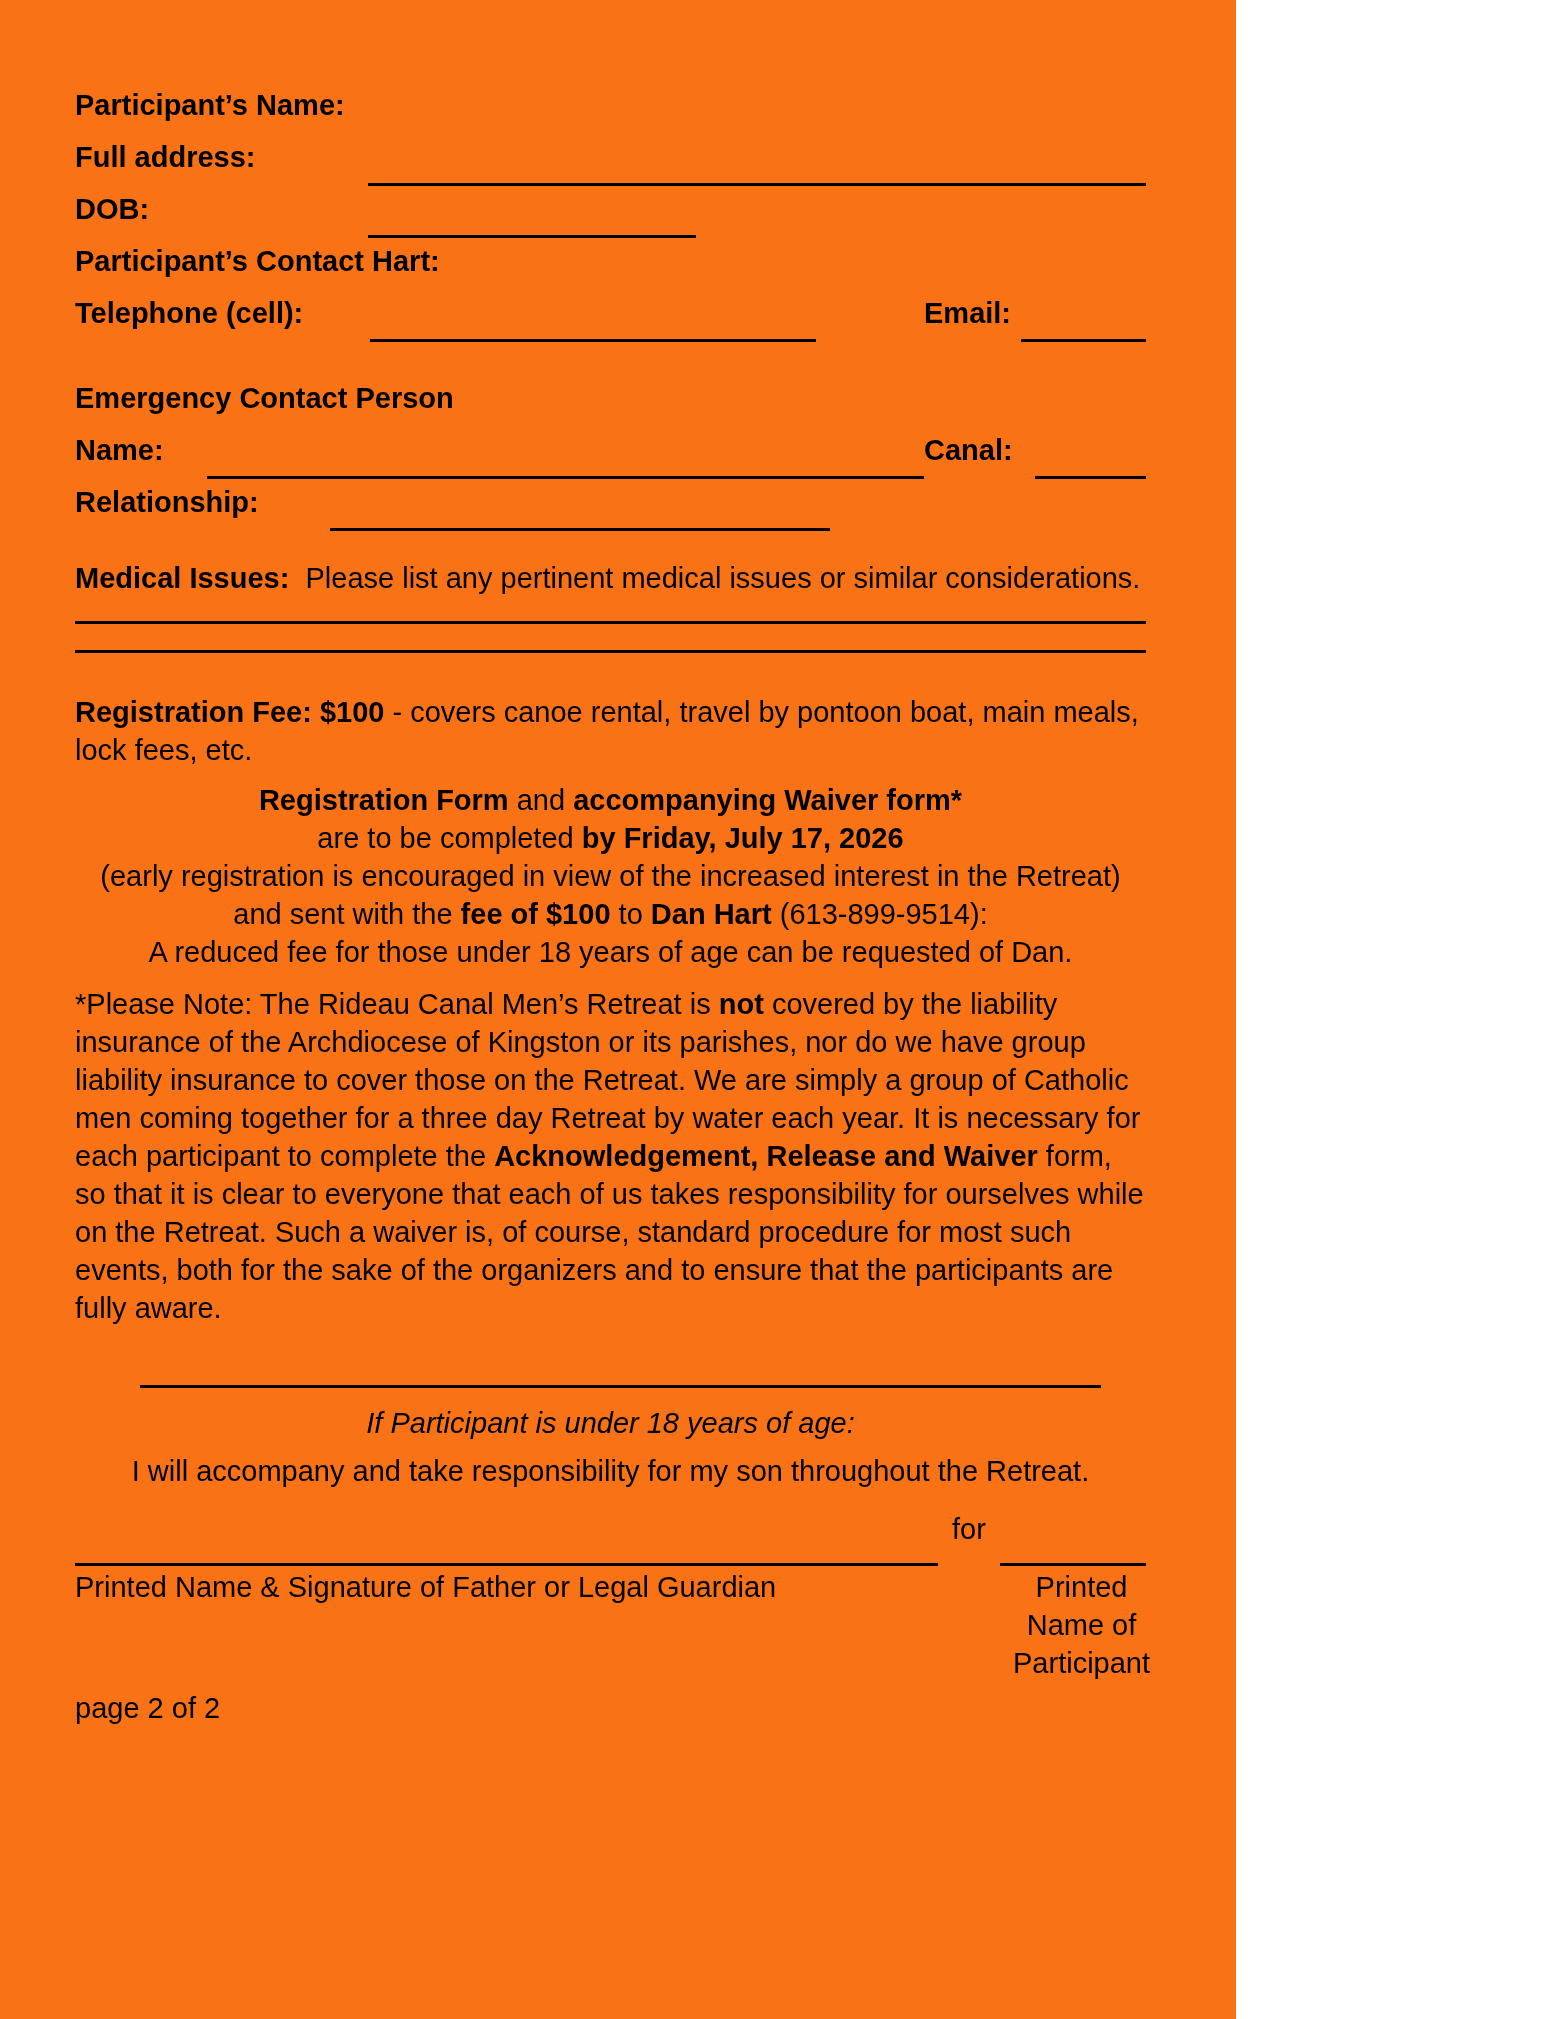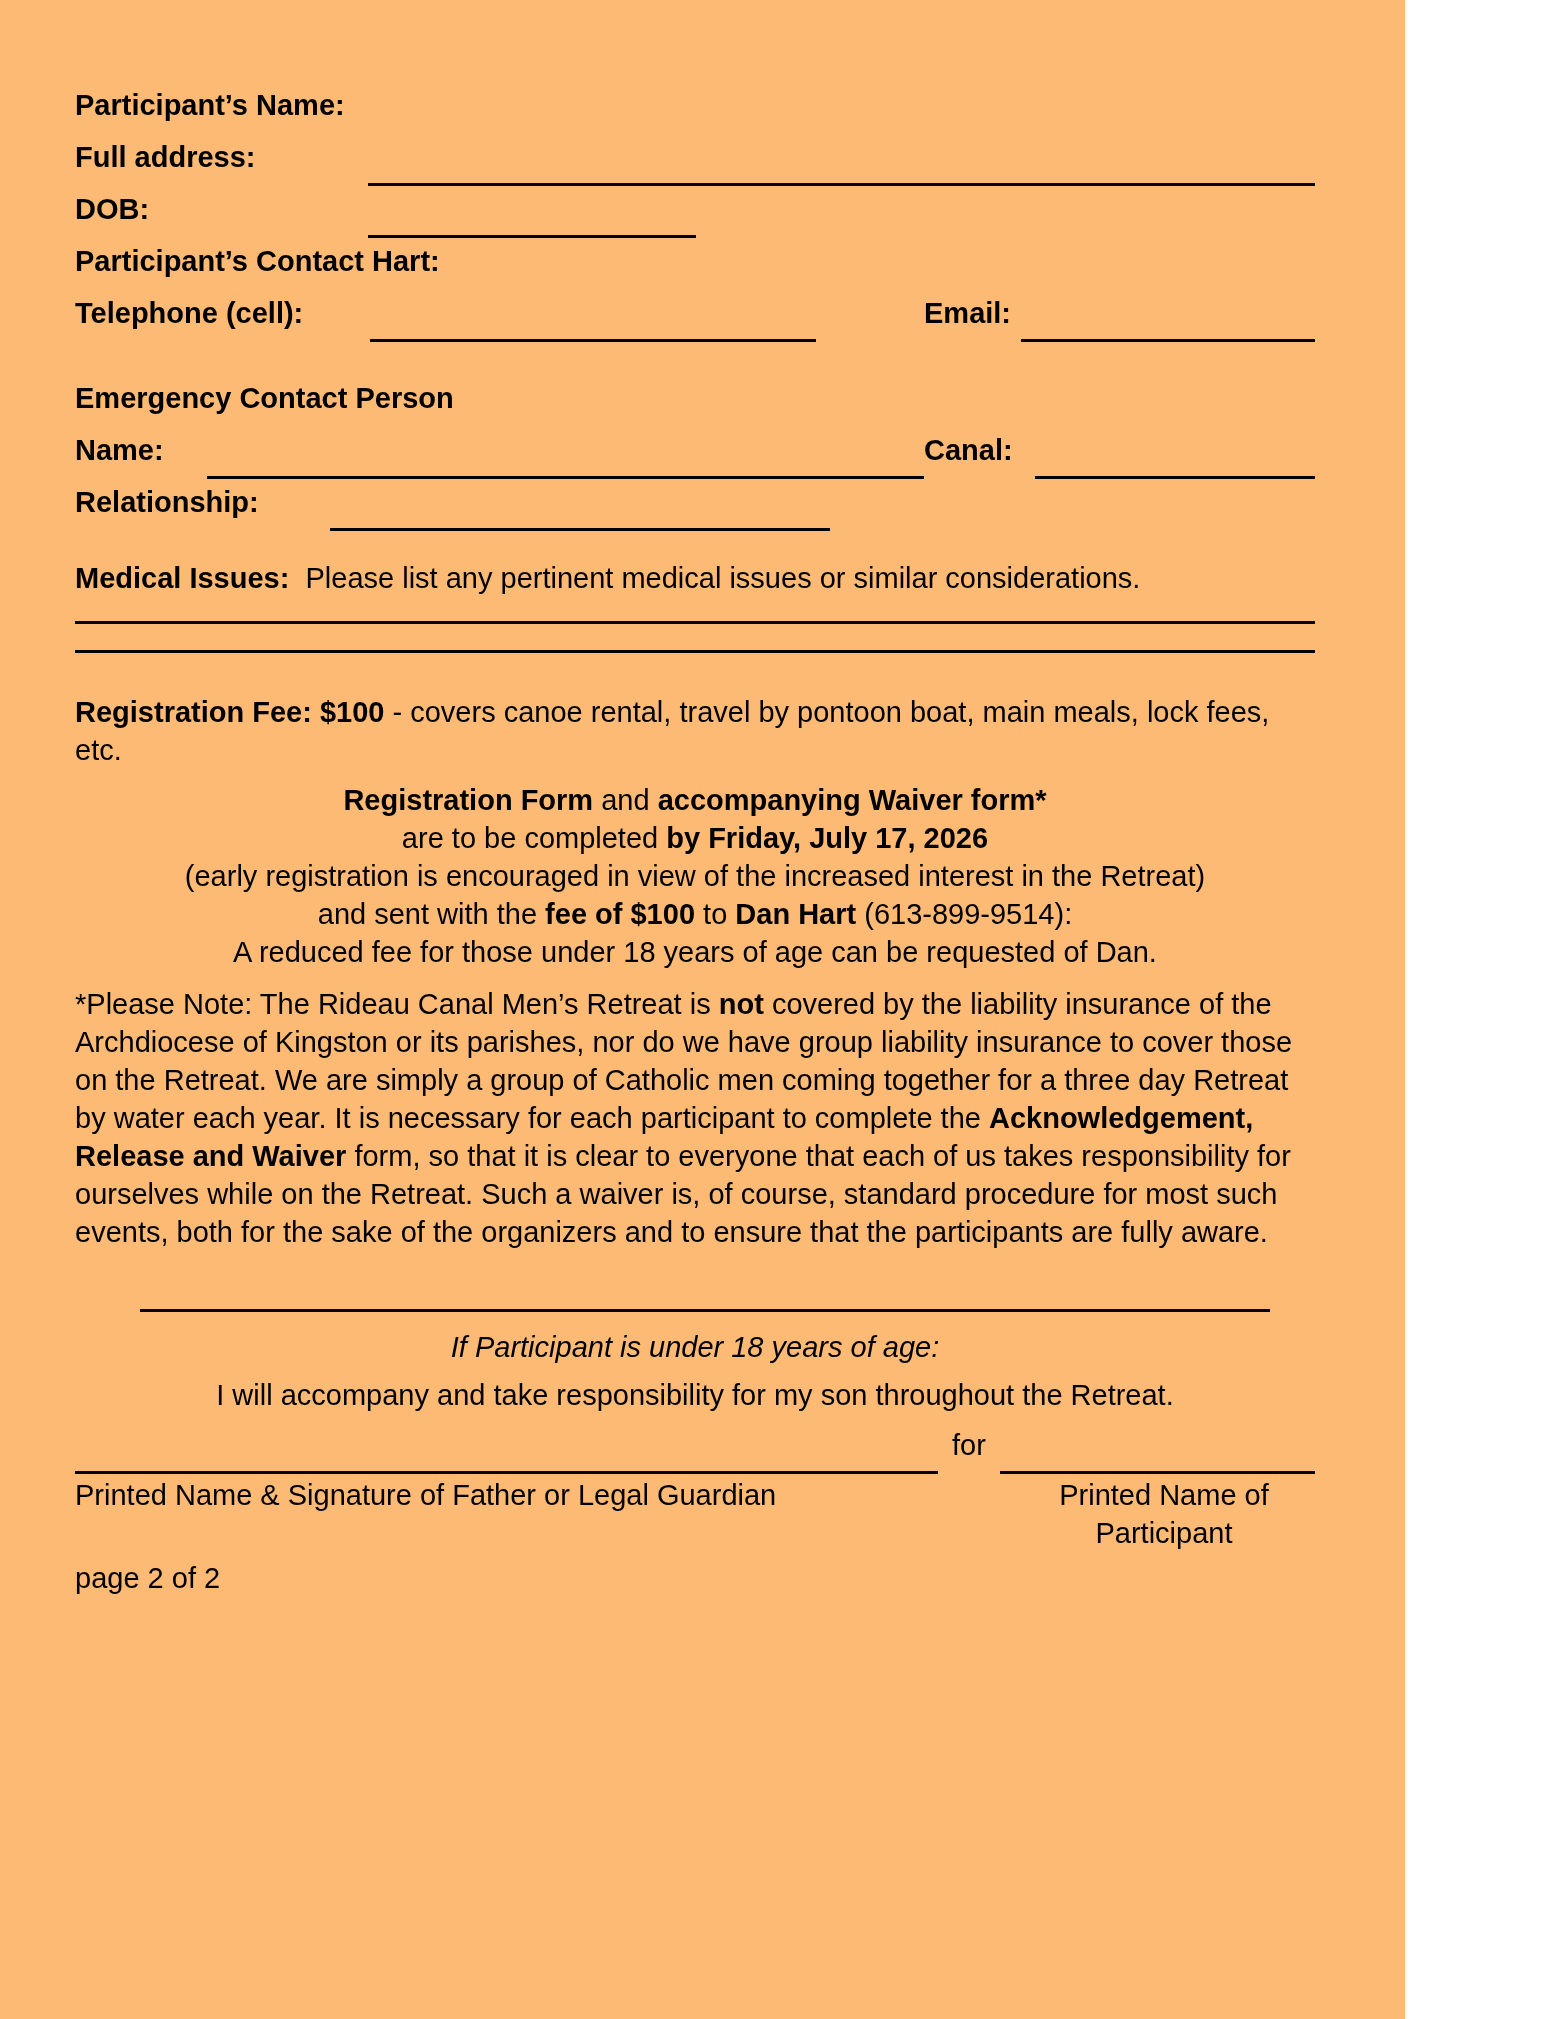--- a/index.html
+++ b/index.html
@@ -1,20 +1,20 @@
 <!DOCTYPE html>
 <html><head>
 <meta charset="utf-8">
 <style>
   html,body{margin:0;padding:0;background:#ffffff;}
   .page{
     position:relative;
-    width:1405px;height:2019px;
+    width:1236px;height:2019px;
     box-sizing:border-box;
-    background:#fdba74;
+    background:#f97316;
     padding:86px 90px 12px 75px;
     font-family:"Liberation Sans","DejaVu Sans",sans-serif;
     font-size:29px;line-height:38px;color:#000;
     overflow:hidden;
   }
   .b{font-weight:700;}
   .i{font-style:italic;}
   .row{display:flex;align-items:flex-end;margin-bottom:14px;}
   .pair{display:flex;align-items:flex-end;}
   .lbl{white-space:nowrap;}
@@ -31,21 +31,21 @@
   .w-spacer108{flex:0 0 108px;}
   .w-tellabel{flex:0 0 295px;}
   .w-namepair{flex:0 0 849px;}
   .w-namelabel{flex:0 0 132px;}
   .w-rellabel{flex:0 0 255px;}
   .w-relline{flex:0 0 500px;}
   .w-guardline{flex:0 0 863px;}
   .w-spacer-for{flex:0 0 75px;}
   .ml10{margin-left:10px;} .ml22{margin-left:22px;}
   .sig-line{margin:58px 45px 0 65px;}
-  .for-label{margin:0 14px;white-space:nowrap;}
+  .for-label{margin:8px 14px;white-space:nowrap;}
 </style>
 </head>
 <body>
 
 <div class="page">
 
   <div class="row">
     <span class="lbl b">Participant’s Name:</span>
   </div>
 

